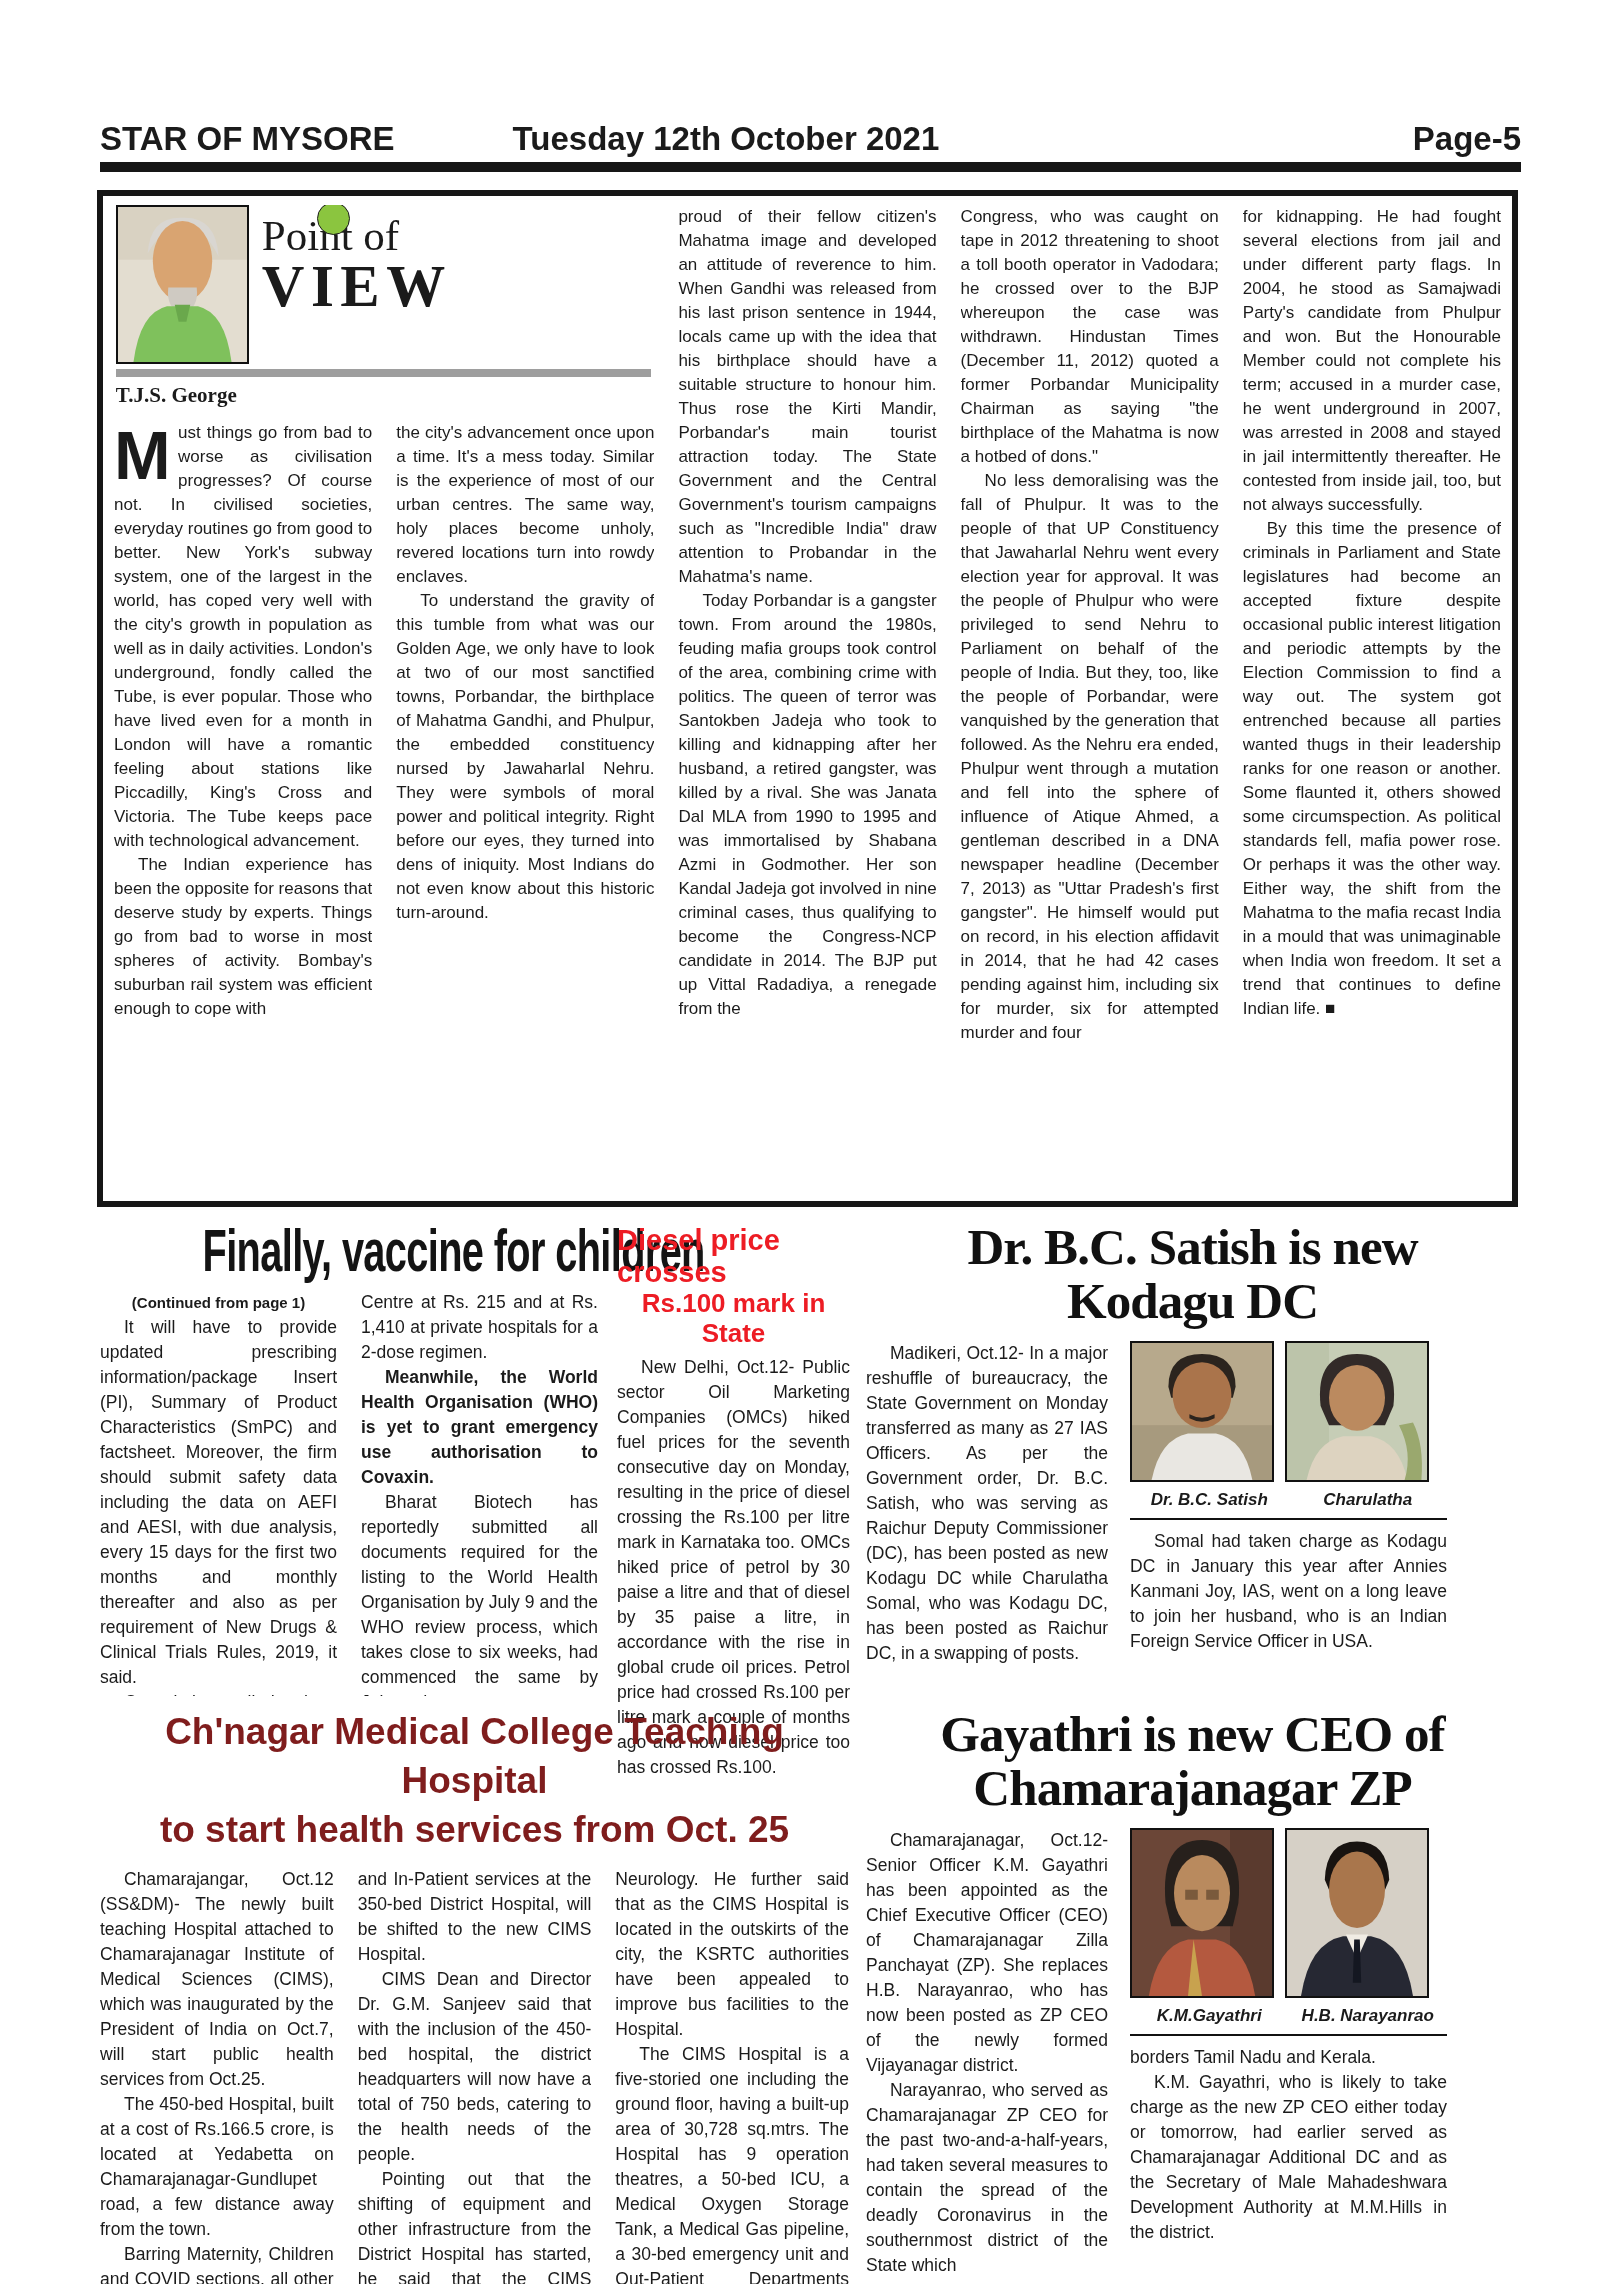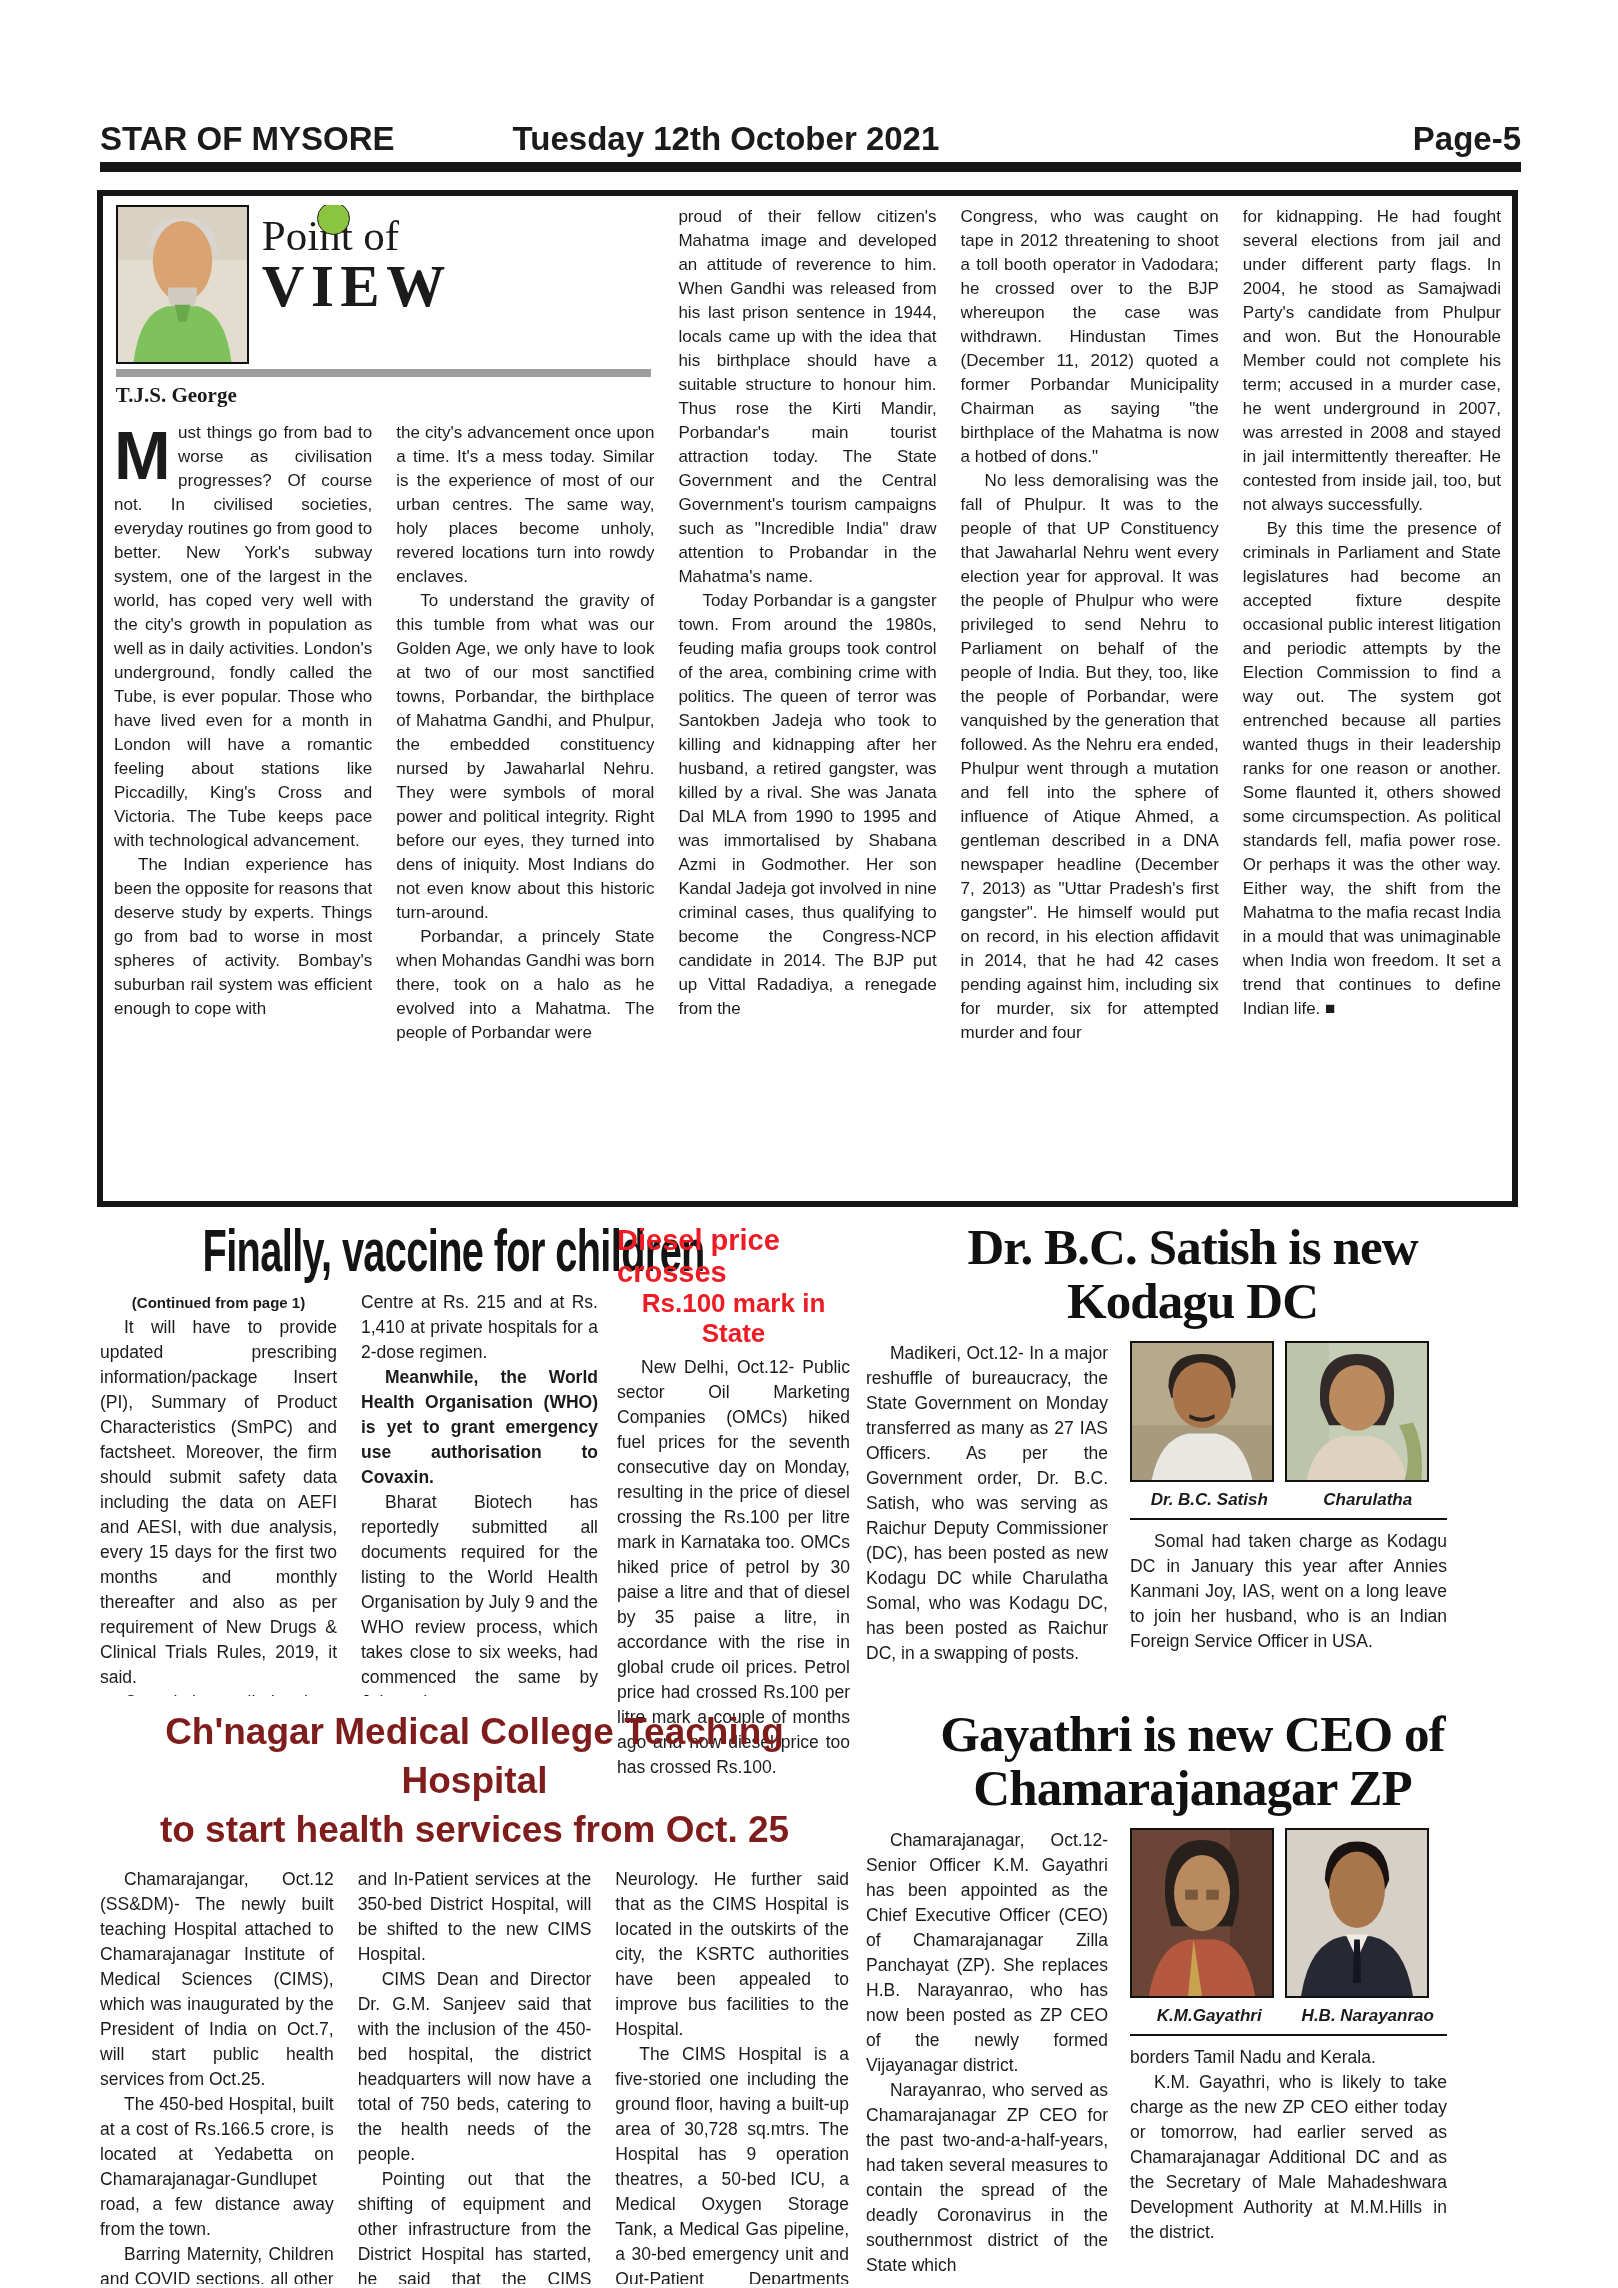--- a/index.html
+++ b/index.html
@@ -119,21 +119,20 @@
 
       <div class="col pad-top">
         <p><span class="dropcap">M</span><span>ust things go from bad to worse as civilisation progresses?  Of course not.  In civilised societies, everyday routines go from good to better.  New York's subway system, one of the largest in the world, has coped very well with the city's growth in population as well as in daily activities.  London's underground, fondly called the Tube, is ever popular. Those who have lived even for a month in London will have a romantic feeling about stations like Piccadilly, King's Cross and Victoria.  The Tube keeps pace with technological advancement.</span></p>
         <div class="paras indent-first">
             <p>The Indian experience has been the opposite for reasons that deserve study by experts. Things go from bad to worse in most spheres of activity.  Bombay's suburban rail system was efficient enough to cope with</p>
           </div>
       </div>
       <div class="col pad-top paras">
           <p>the city's advancement once upon a time.  It's a mess today. Similar is the experience of most of our urban centres.  The same way, holy places become unholy, revered locations turn into rowdy enclaves.</p>
           <p>To understand the gravity of this tumble from what was our Golden Age, we only have to look at two of our most sanctified towns, Porbandar, the birthplace of Mahatma Gandhi, and Phulpur, the embedded constituency nursed by Jawaharlal Nehru.  They were symbols of moral power and political integrity.  Right before our eyes, they turned into dens of iniquity.  Most Indians do not even know about this historic turn-around.</p>
-          <p>Porbandar, a princely State when Mohandas Gandhi was born there, took on a halo as he evolved into a Mahatma. The people of Porbandar were</p>
         </div>
       <div class="col paras">
           <p>proud of their fellow citizen's Mahatma image and developed an attitude of reverence to him.   When Gandhi was released from his last prison sentence in 1944, locals came up with the idea that his birthplace should have a suitable structure to honour him.  Thus rose the Kirti Mandir, Porbandar's main tourist attraction today.  The State Government and the Central Government's tourism campaigns such as "Incredible India" draw attention to Probandar in the Mahatma's name.</p>
           <p>Today Porbandar is a gangster town.  From around the 1980s, feuding mafia groups took control of the area, combining crime with politics.  The queen of terror was Santokben Jadeja who took to killing and kidnapping after her husband, a retired gangster, was killed by a rival.  She was Janata Dal MLA from 1990 to 1995 and was immortalised by Shabana Azmi in Godmother. Her son Kandal Jadeja got involved in nine criminal cases, thus qualifying to become the Congress-NCP candidate in 2014.   The BJP put up Vittal Radadiya, a renegade from the</p>
         </div>
       <div class="col paras">
           <p>Congress, who was caught on tape in 2012 threatening to shoot a toll booth operator in Vadodara; he crossed over to the BJP whereupon the case was withdrawn.  Hindustan Times (December 11, 2012) quoted a former Porbandar Municipality Chairman as saying "the birthplace of the Mahatma is now a hotbed of dons."</p>
           <p>No less demoralising was the fall of Phulpur.  It was to the people of that UP Constituency that Jawaharlal Nehru went every election year for approval.  It was the people of Phulpur who were privileged to send Nehru to Parliament on behalf of the people of India.  But they, too, like the people of Porbandar, were vanquished by the generation that followed.  As the Nehru era ended, Phulpur went through a mutation and fell into the sphere of influence of Atique Ahmed, a gentleman described in a DNA newspaper headline (December 7, 2013) as "Uttar Pradesh's first gangster".  He himself would put on record, in his election affidavit in 2014, that he had 42 cases pending against him, including six for murder, six for attempted murder and four</p>
         </div>
       <div class="col paras">

